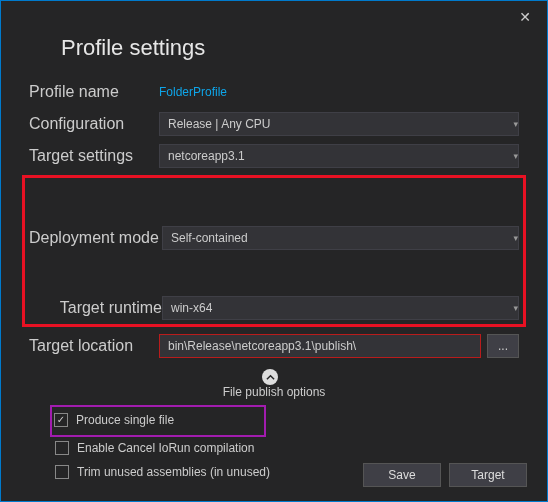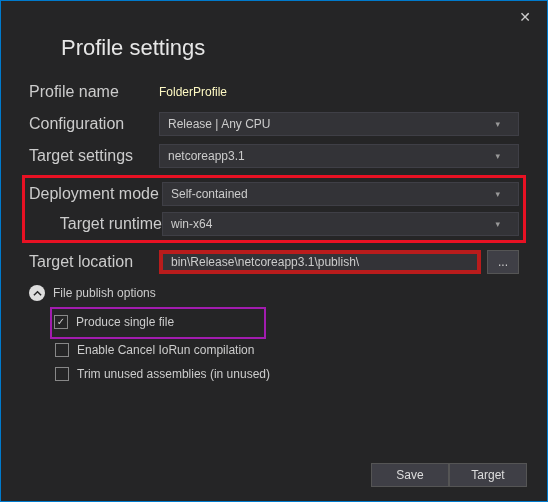--- a/index.html
+++ b/index.html
@@ -51,42 +51,42 @@
 .form-label {
   width: 130px;
   flex-shrink: 0;
   color: #ccc;
   font-size: 16px;
 }
 .form-value {
   flex: 1;
 }
 .static-val {
-  color: #fef9c3;
+  color: #0ea5e9;
 }
 .dropdown {
   flex: 1;
   background: #333337;
   border: 1px solid #3f3f46;
   color: #ccc;
   height: 24px;
   display: flex;
   align-items: center;
   justify-content: space-between;
-  padding: 0 18px 0 8px;
+  padding: 0 0 0 8px;
   cursor: pointer;
 }
 .dropdown .chev {
   font-size: 9px;
   color: #999;
 }
 .textbox {
   flex: 1;
   background: #333337;
-  border: 4px solid #b91c1c;
+  border: 1px solid #b91c1c;
   color: #ccc;
   height: 24px;
   display: flex;
   align-items: center;
   padding: 0 8px;
 }
 .browse-btn {
   width: 32px;
   height: 24px;
   margin-left: 6px;
@@ -96,28 +96,29 @@
   display: flex;
   align-items: center;
   justify-content: center;
   cursor: pointer;
 }
 .highlight-group {
   border: 3px solid #e81123;
   padding: 3px 4px;
   margin: 2px -7px 6px -7px;
 }
-.highlight-group .form-row { margin-bottom: 4px; }
+.highlight-group .form-row { margin-bottom: 4px; margin-top: 44px; }
 .highlight-group .form-row:last-child { margin-bottom: 0; text-align: right; }
 .highlight-group .form-label { width: 133px; }
 .expander {
   display: flex;
   align-items: center;
   margin-top: 10px;
   margin-bottom: 6px;
+  flex-direction: column;
 }
 .expander .circle {
   width: 16px;
   height: 16px;
   border-radius: 50%;
   background: #ddd;
   color: #252526;
   display: flex;
   align-items: center;
   justify-content: center;
@@ -160,21 +161,21 @@
   display: inline-flex;
   align-items: center;
   margin-left: -5px;
   width: 216px;
 }
 .footer {
   position: absolute;
   bottom: 14px;
   right: 20px;
   display: flex;
-  gap: 0;
+  gap: 8px;
 }
 .footer-btn {
   min-width: 78px;
   height: 24px;
   background: #3f3f46;
   border: 1px solid #555;
   color: #ddd;
   display: flex;
   align-items: center;
   justify-content: center;

